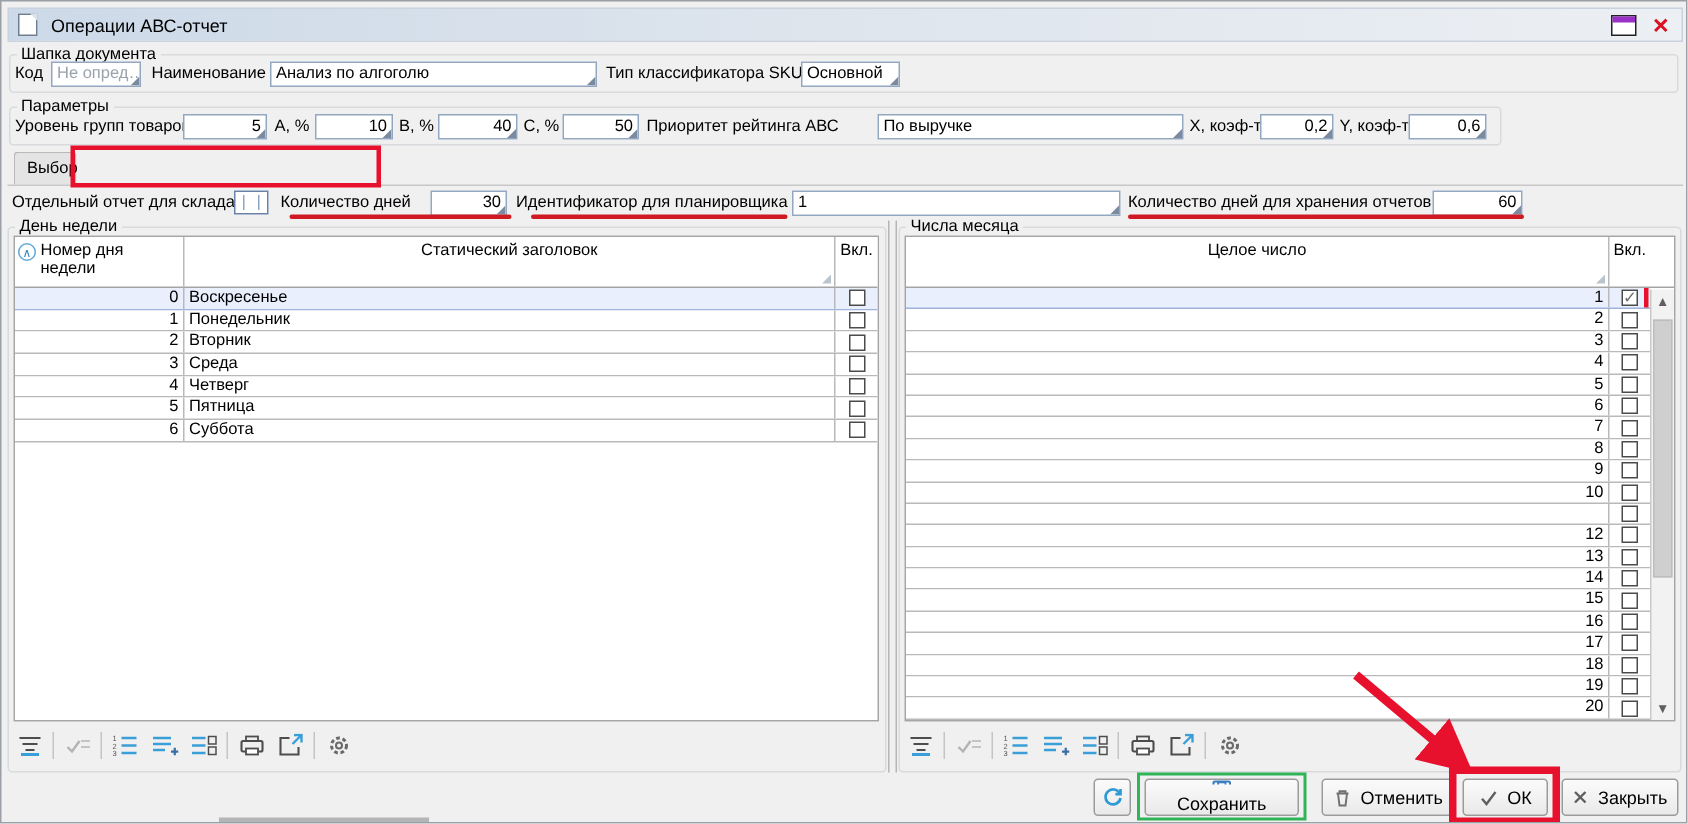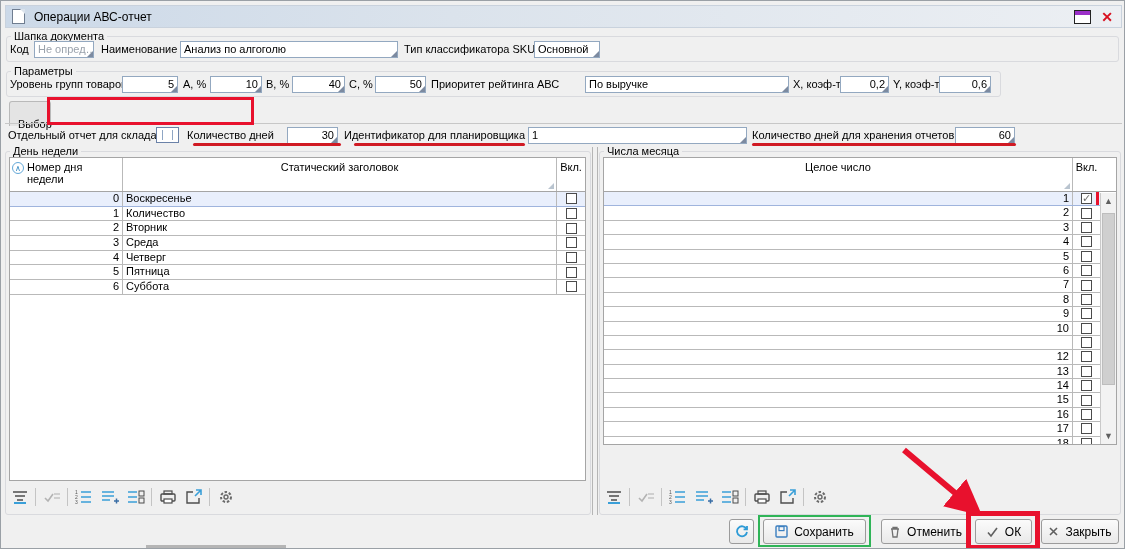--- a/index.html
+++ b/index.html
@@ -28,21 +28,21 @@
 
   .lbl { position:absolute; height:16px; line-height:16px; white-space:nowrap; }
   .inp { position:absolute; height:17px; line-height:15px; background:#fff;
     border:1px solid #93a8c0; padding:0 3px; white-space:nowrap; overflow:hidden; }
   .inp.num { text-align:right; }
   .inp .corner { position:absolute; right:0; bottom:0; width:0; height:0;
     border-style:solid; border-width:0 0 6px 6px; border-color:transparent transparent #7c8aa0 transparent; }
   .inp.gray { color:#9aa2ac; }
 
   
-  .tab { position:absolute; top:100px; height:22px; line-height:20px; padding:12px 8px;
+  .tab { position:absolute; top:100px; height:22px; line-height:20px; padding:0 8px;
     border:1px solid #b9b9b9; border-bottom:none; background:#e4e4e4; border-radius:3px 3px 0 0; cursor:pointer; }
   .tab.active { background:#f5f5f5; height:24px; z-index:2; }
   .tabpage-line { position:absolute; left:4px; top:122px; width:1117px; height:1px; background:#c7c7c7; }
 
   
   .wh-check { position:absolute; width:23px; height:16px; background:#fff; border:1px solid #6b82a8;
     display:flex; align-items:center; justify-content:space-around; cursor:pointer; }
   .wh-check i { width:1px; height:10px; background:#8fa6c4; }
 
   
@@ -177,21 +177,21 @@
     <div class="tbody" id="week-rows">
         <div class="trow sel" style="height: 14.7px;">
           <div class="cell num" style="width:113px">0</div>
           <div class="cell title">Воскресенье</div>
           <div class="cell cbc" style="width:29px">
             <span class="cb"></span>
           </div>
         </div>
         <div class="trow" style="height: 14.7px;">
           <div class="cell num" style="width:113px">1</div>
-          <div class="cell title">Количество</div>
+          <div class="cell title">Понедельник</div>
           <div class="cell cbc" style="width:29px">
             <span class="cb"></span>
           </div>
         </div>
         <div class="trow" style="height: 14.7px;">
           <div class="cell num" style="width:113px">2</div>
           <div class="cell title">Вторник</div>
           <div class="cell cbc" style="width:29px">
             <span class="cb"></span>
           </div>
@@ -283,21 +283,21 @@
           <circle cx="9" cy="8" r="2" fill="none" stroke="#6a6a6a" stroke-width="1.4"></circle>
         </svg>
       </span>
   </div>
 
   <div class="splitter"></div>
 
   <fieldset class="group" style="left:598px;top:144px;width:522px;height:370px;">
     <legend>Числа месяца</legend>
   </fieldset>
-  <div class="tablebox" style="left:602px;top:156px;width:514px;height:288px;">
+  <div class="tablebox" style="left:602px;top:156px;width:514px;height:324px;">
     <div class="thead">
       <div class="thcell" style="flex:1;">
         <span>Целое число</span>
           <span class="tri"></span>
       </div>
       <div class="thcell" style="width:28px;border-left:1px solid #b9b9b9;">
         <span>Вкл.</span>
       </div>
       <div class="thcell" style="width:16px;"></div>
     </div>
@@ -487,21 +487,21 @@
         </svg>
       </span>
   </div>
 
   <span class="btn" style="left:728px;width:25px;">
     <svg width="14" height="14">
         <path d="M11.5 4A5 5 0 1 0 12 7" fill="none" stroke="#2e9bd6" stroke-width="1.8"></path>
         <path d="M12 1v3.4H8.6" fill="none" stroke="#2e9bd6" stroke-width="1.8"></path>
       </svg>
   </span>
-  <span class="btn" style="left:762px;width:103px;">
+  <span class="btn" style="left:762px;width:103px;flex-direction:column;">
     <svg width="13" height="13">
         <rect x="1" y="1" width="11" height="11" rx="1" fill="none" stroke="#3a7ebf" stroke-width="1.4"></rect>
         <rect x="4" y="1.6" width="5" height="4" fill="none" stroke="#3a7ebf" stroke-width="1.2"></rect>
       </svg>
     <span>Сохранить</span>
   </span>
   <span class="btn" style="left:880px;width:89px;">
     <svg width="12" height="13">
         <path d="M2 4h8M4 4V2.5h4V4" fill="none" stroke="#707070" stroke-width="1.3"></path>
         <path d="M3 4l1 8h4l1-8" fill="none" stroke="#707070" stroke-width="1.3"></path>

